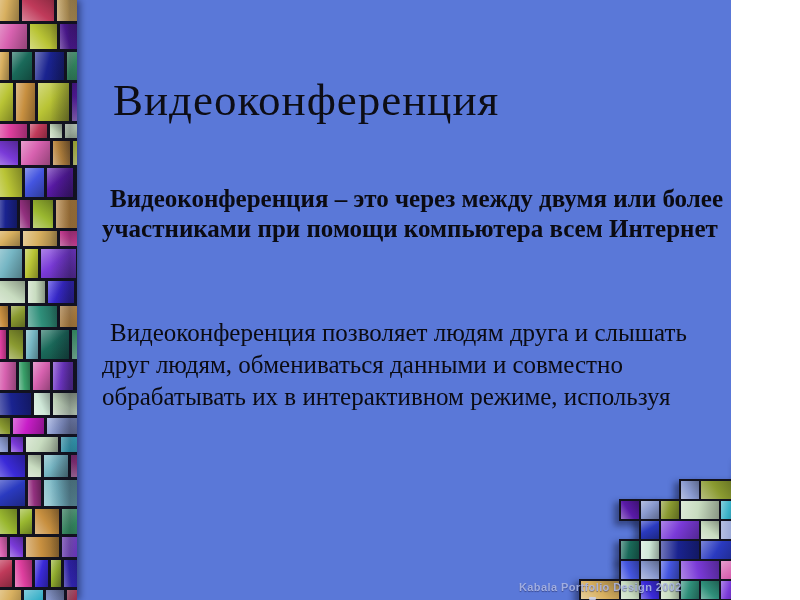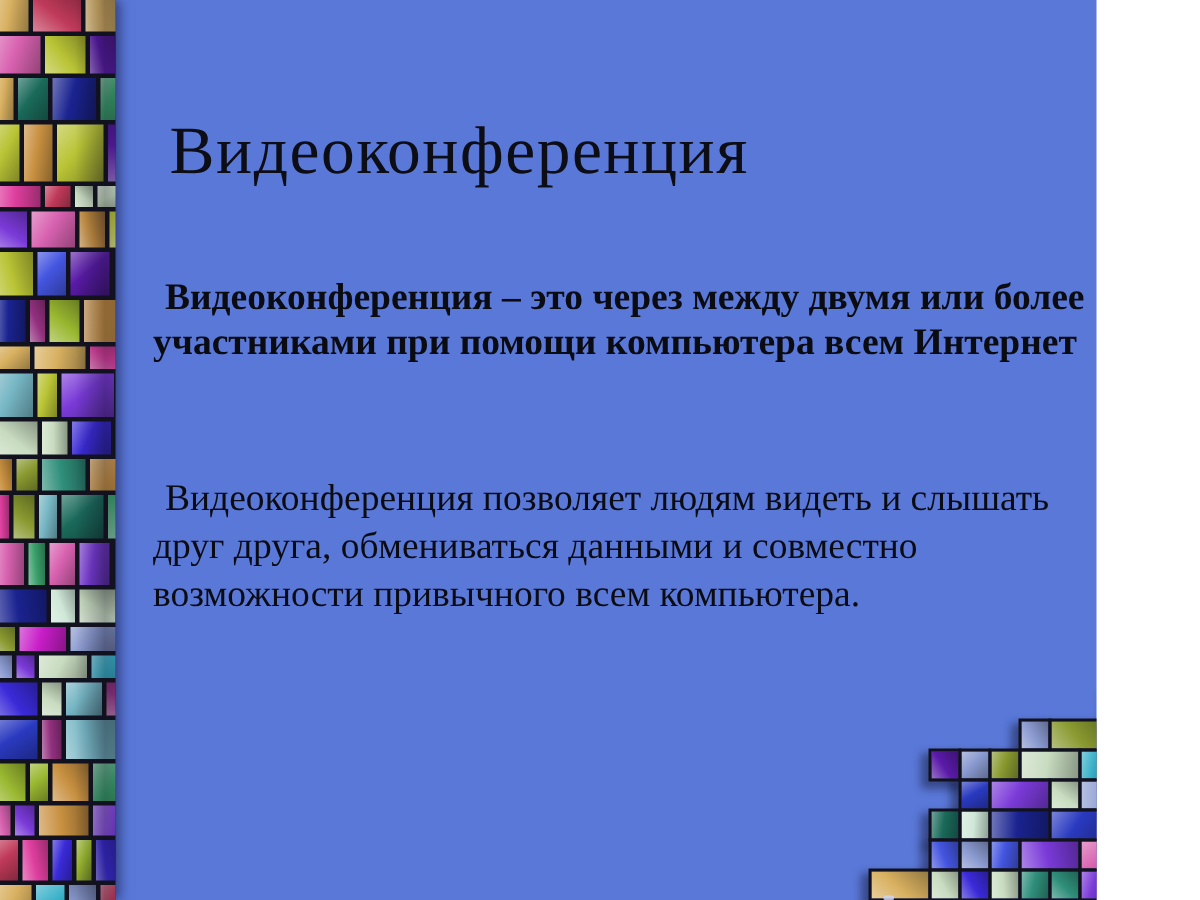--- a/index.html
+++ b/index.html
@@ -181,23 +181,23 @@
     </div>
 
   <h1 class="title" style="color: rgb(13, 13, 21);">Видеоконференция</h1>
 
   <div class="para para-definition" style="color: rgb(11, 11, 18);">
       <div class="line">Видеоконференция – это через между двумя или более</div>
       <div class="line">участниками при помощи компьютера всем Интернет</div>
     </div>
 
   <div class="para para-description" style="color: rgb(11, 11, 18);">
-      <div class="line">Видеоконференция позволяет людям видеть и слышать</div>
-      <div class="line">друг друга, обмениваться данными и совместно</div>
-      <div class="line">возможности привычного всем компьютера.</div>
+      <div class="line">Видеоконференция позволяет людям друга и слышать</div>
+      <div class="line">друг людям, обмениваться данными и совместно</div>
+      <div class="line">обрабатывать их в интерактивном режиме, используя</div>
     </div>
 
   <div class="corner">
     <div class="shadow-layer">
         <div class="tshadow" style="left: 174px; top: 2px; width: 24px; height: 24px;"></div>
         <div class="tshadow" style="left: 194px; top: 2px; width: 24px; height: 24px;"></div>
         <div class="tshadow" style="left: 154px; top: 22px; width: 24px; height: 24px;"></div>
         <div class="tshadow" style="left: 174px; top: 22px; width: 24px; height: 24px;"></div>
         <div class="tshadow" style="left: 194px; top: 22px; width: 24px; height: 24px;"></div>
         <div class="tshadow" style="left: 94px; top: 42px; width: 24px; height: 24px;"></div>
@@ -285,16 +285,17 @@
         <div class="tile" style="left: 79px; top: 139px; width: 22px; height: 22px; background: linear-gradient(84deg, rgb(221, 233, 216), rgb(200, 220, 192) 45%, rgb(136, 150, 131)); border: 2px solid rgb(18, 18, 31);"></div>
         <div class="tile" style="left: 99px; top: 139px; width: 22px; height: 22px; background: linear-gradient(104deg, rgb(126, 186, 173), rgb(47, 143, 122) 45%, rgb(32, 97, 83)); border: 2px solid rgb(18, 18, 31);"></div>
         <div class="tile" style="left: 119px; top: 139px; width: 22px; height: 22px; background: linear-gradient(47deg, rgb(126, 186, 173), rgb(47, 143, 122) 45%, rgb(32, 97, 83)); border: 2px solid rgb(18, 18, 31);"></div>
         <div class="tile" style="left: 139px; top: 139px; width: 22px; height: 22px; background: linear-gradient(107deg, rgb(173, 133, 231), rgb(122, 58, 216) 45%, rgb(83, 39, 147)); border: 2px solid rgb(18, 18, 31);"></div>
         <div class="tile" style="left: 159px; top: 139px; width: 22px; height: 22px; background: linear-gradient(134deg, rgb(231, 206, 156), rgb(216, 176, 96) 45%, rgb(147, 120, 65)); border: 2px solid rgb(18, 18, 31);"></div>
         <div class="tile" style="left: 179px; top: 139px; width: 22px; height: 22px; background: linear-gradient(37deg, rgb(123, 133, 216), rgb(42, 58, 192) 45%, rgb(29, 39, 131)); border: 2px solid rgb(18, 18, 31);"></div>
         <div class="tile" style="left: 199px; top: 139px; width: 22px; height: 22px; background: linear-gradient(57deg, rgb(126, 186, 173), rgb(47, 143, 122) 45%, rgb(32, 97, 83)); border: 2px solid rgb(18, 18, 31);"></div>
       </div>
   </div>
 
+  <div class="footer" style="color: rgb(169, 180, 226); text-shadow: rgba(25, 30, 80, 0.55) 0px 1px 1px;">Kabala Portfolio Design 2002</div>
 
   <div class="footer-dot"></div>
 
 </div>
 
 </body></html>

